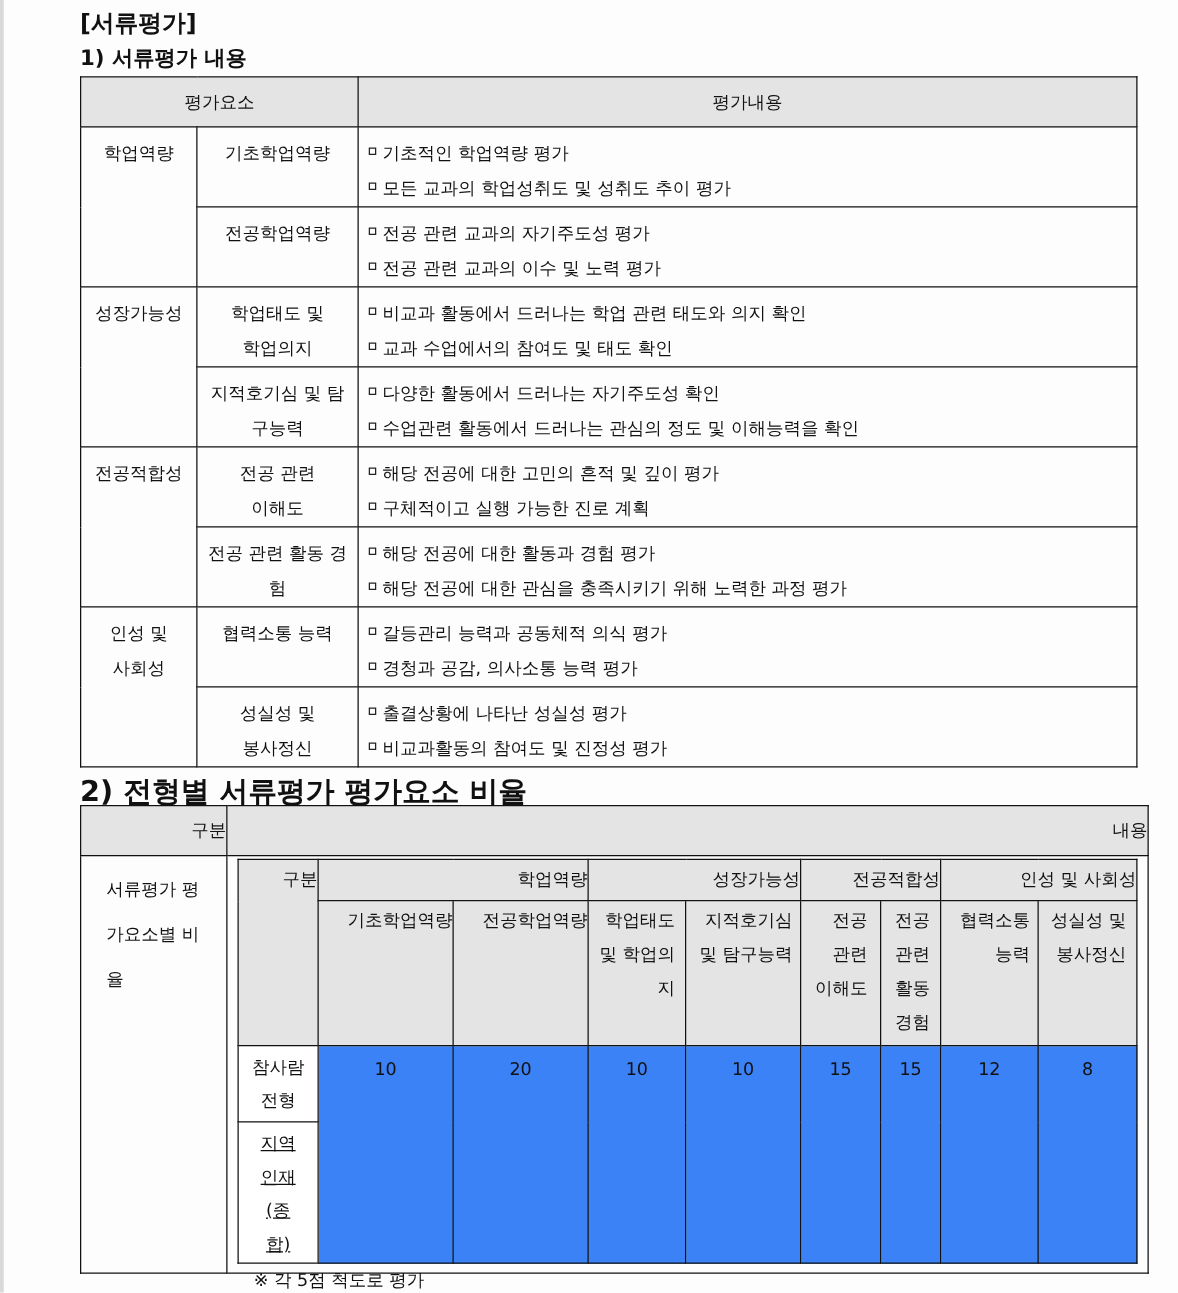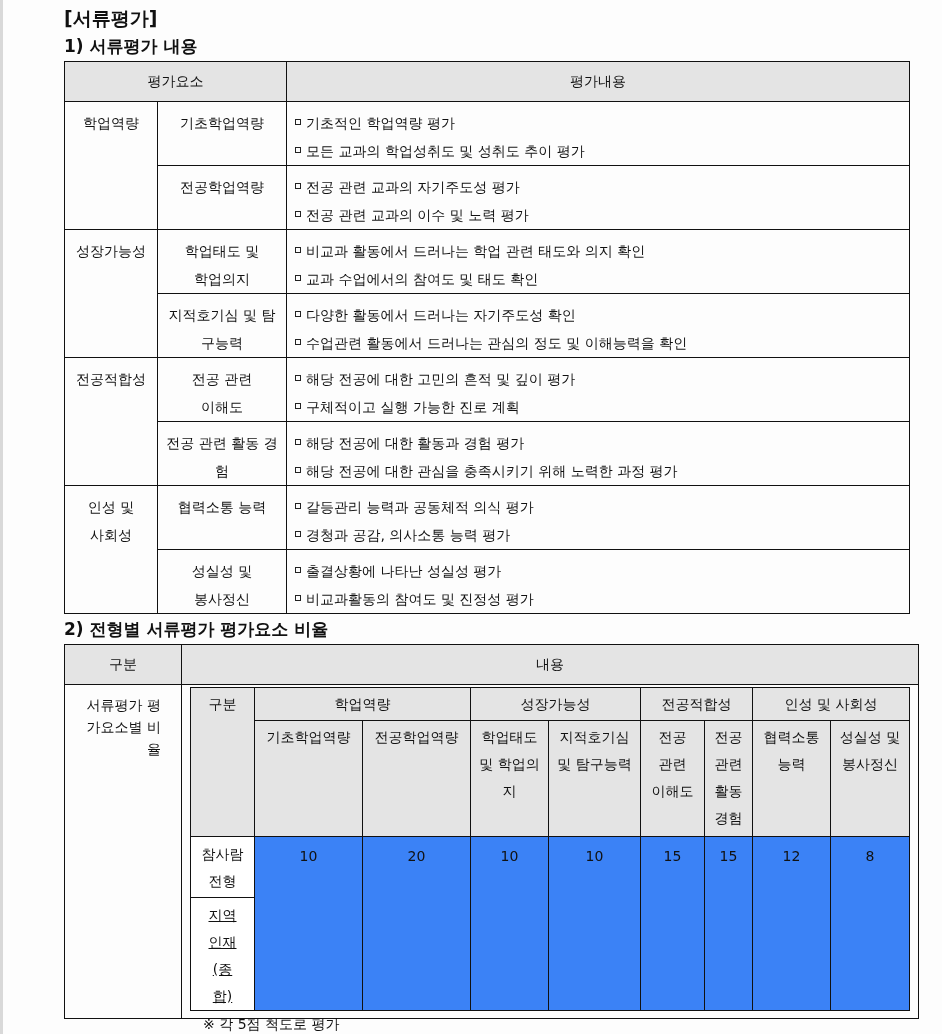--- a/index.html
+++ b/index.html
@@ -3,39 +3,39 @@
 <meta charset="utf-8">
 <style>
   html, body { margin:0; padding:0; }
   body {
     width:942px; height:1034px; background:#fdfdfd; position:relative; overflow:hidden;
     font-family:"DejaVu Sans","Liberation Sans",sans-serif; color:#111;
   }
   .left-edge { position:absolute; left:0; top:0; width:3px; height:1034px; background:#d9d9d9; }
   .h1 { position:absolute; left:64px; top:6px; font-size:19px; font-weight:bold; letter-spacing:0px; }
   .h2 { position:absolute; left:64px; top:35px; font-size:17px; font-weight:bold; }
-  .h2b { position:absolute; left:64px; top:618px; font-size:17px; font-weight:bold; }
+  .h2b { position:absolute; left:64px; top:618px; font-size:23px; font-weight:bold; }
 
   table { border-collapse:collapse; table-layout:fixed; position:absolute; }
   td, th { border:1.5px solid #111; font-size:14px; font-weight:normal; padding:0; vertical-align:top; }
   .hdr { background:#e4e4e4; text-align:center; vertical-align:middle; }
 
   
   #t1 { left:64px; top:61px; width:845px; }
   #t1 .hdr { height:39px; }
   #t1 td.cat { text-align:center; padding-top:7px; line-height:28px; }
   #t1 td.sub { text-align:center; padding-top:7px; line-height:28px; height:53px; }
   #t1 td.cont { padding:7px 0 0 8px; line-height:28px; }
   .bul { display:block; white-space:nowrap; }
   .sq { display:inline-block; width:4px; height:4px; border:1px solid #222; margin-right:5px; vertical-align:middle; position:relative; top:-2px; }
 
   
   #t2 { left:64px; top:644px; width:854px; }
-  #t2 .hdr { height:39px; }
-  #t2 td.lab { text-align:right; padding-top:9px; line-height:22px; height:324px; }
+  #t2 .hdr { height:39px;text-align:right; }
+  #t2 td.lab { text-align:left; padding-top:9px; line-height:36px; height:324px; }
   #t2 td.wrap { position:relative; padding:0; }
   #t3 { left:8px; top:2px; width:719px; position:absolute; }
   #t3 td { text-align:center; line-height:27px; }
   #t3 .r1 { height:32px; vertical-align:middle; }
   #t3 .r2 { padding-top:3px; vertical-align:top; height:112px; }
   #t3 .gub { vertical-align:top; padding-top:3px; }
   #t3 .val { padding-top:6px; background:#3b82f6; }
   #t3 .rowlab { padding-top:4px; background:#fff; }
   .note { position:absolute; left:21px; top:303px; font-size:14px; white-space:nowrap;margin-top:28px; }
 </style>

